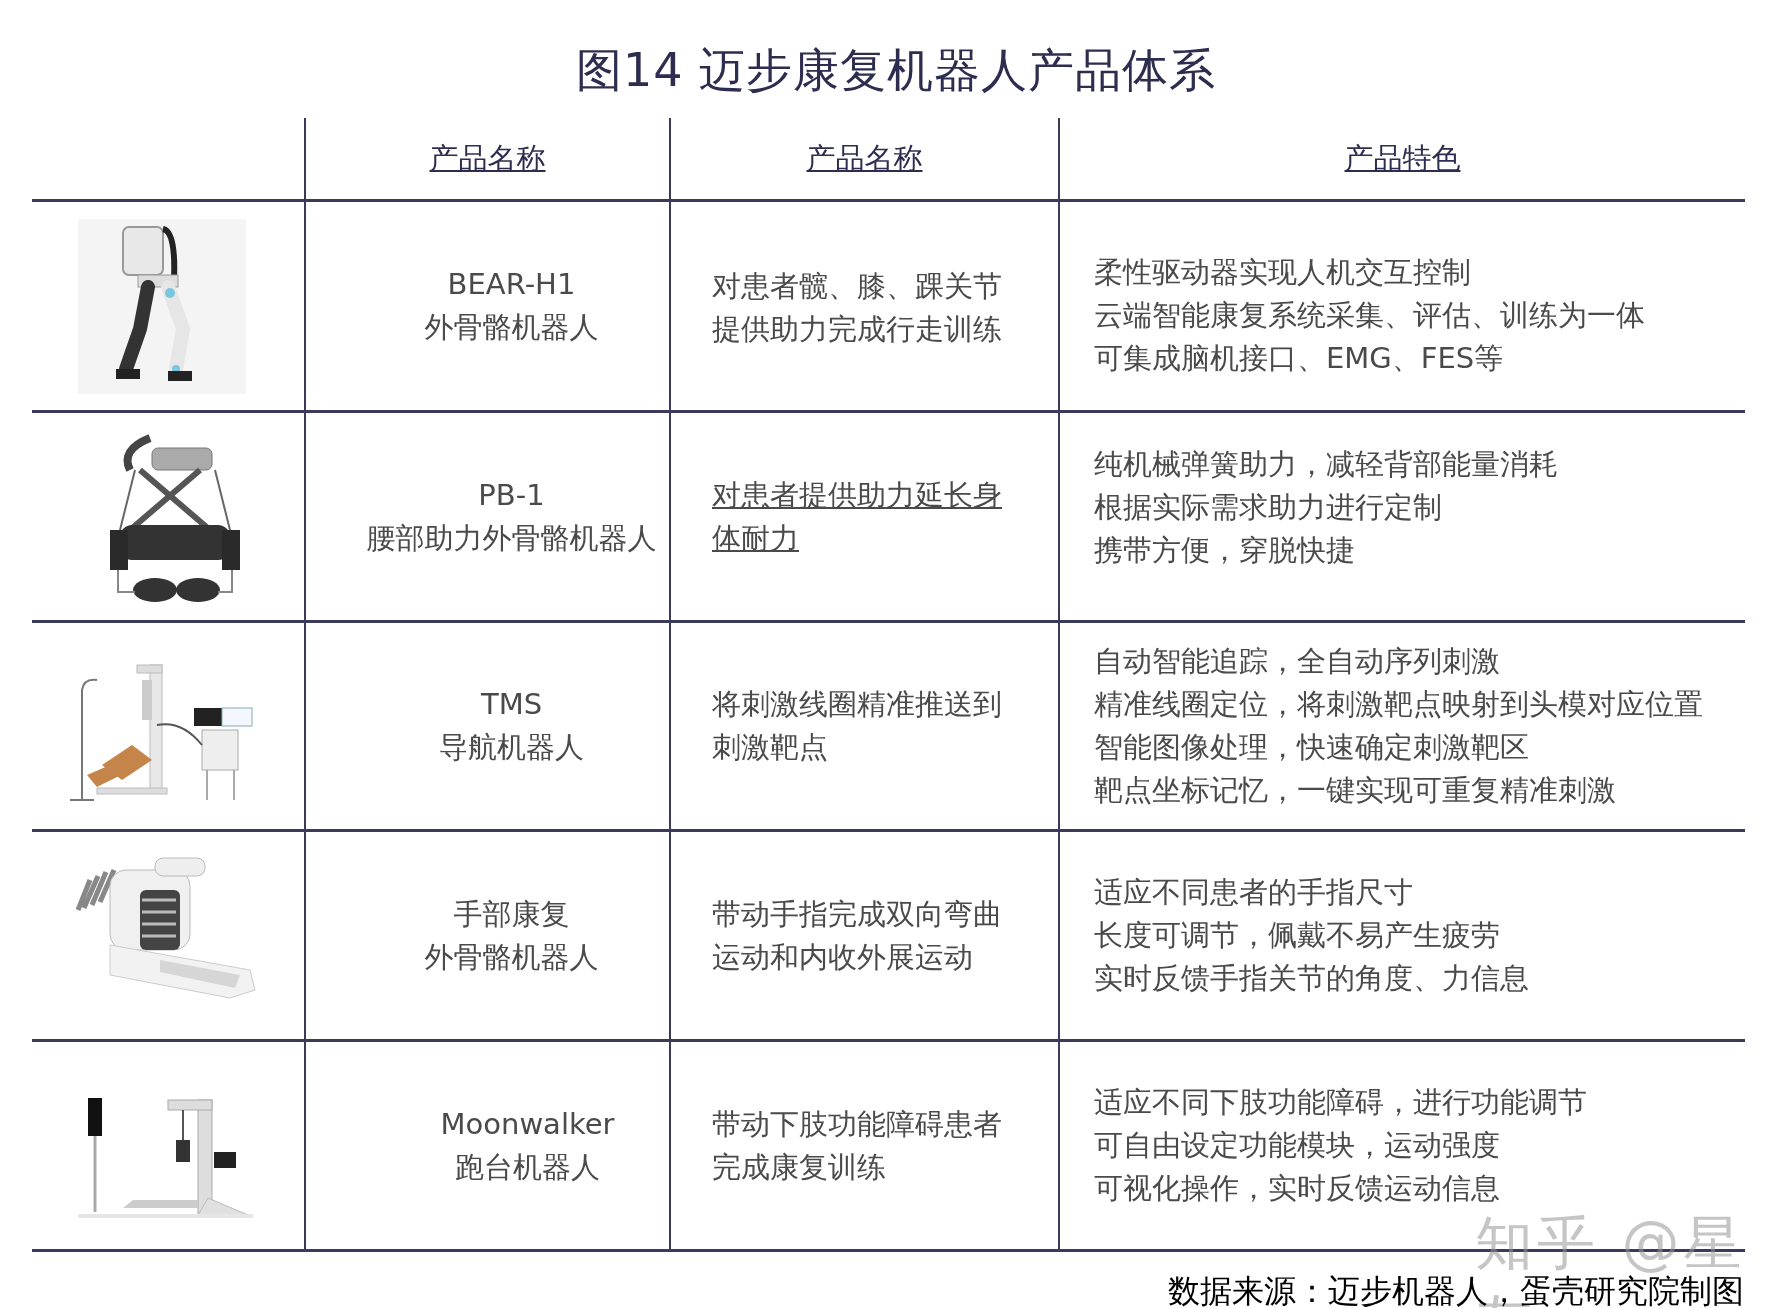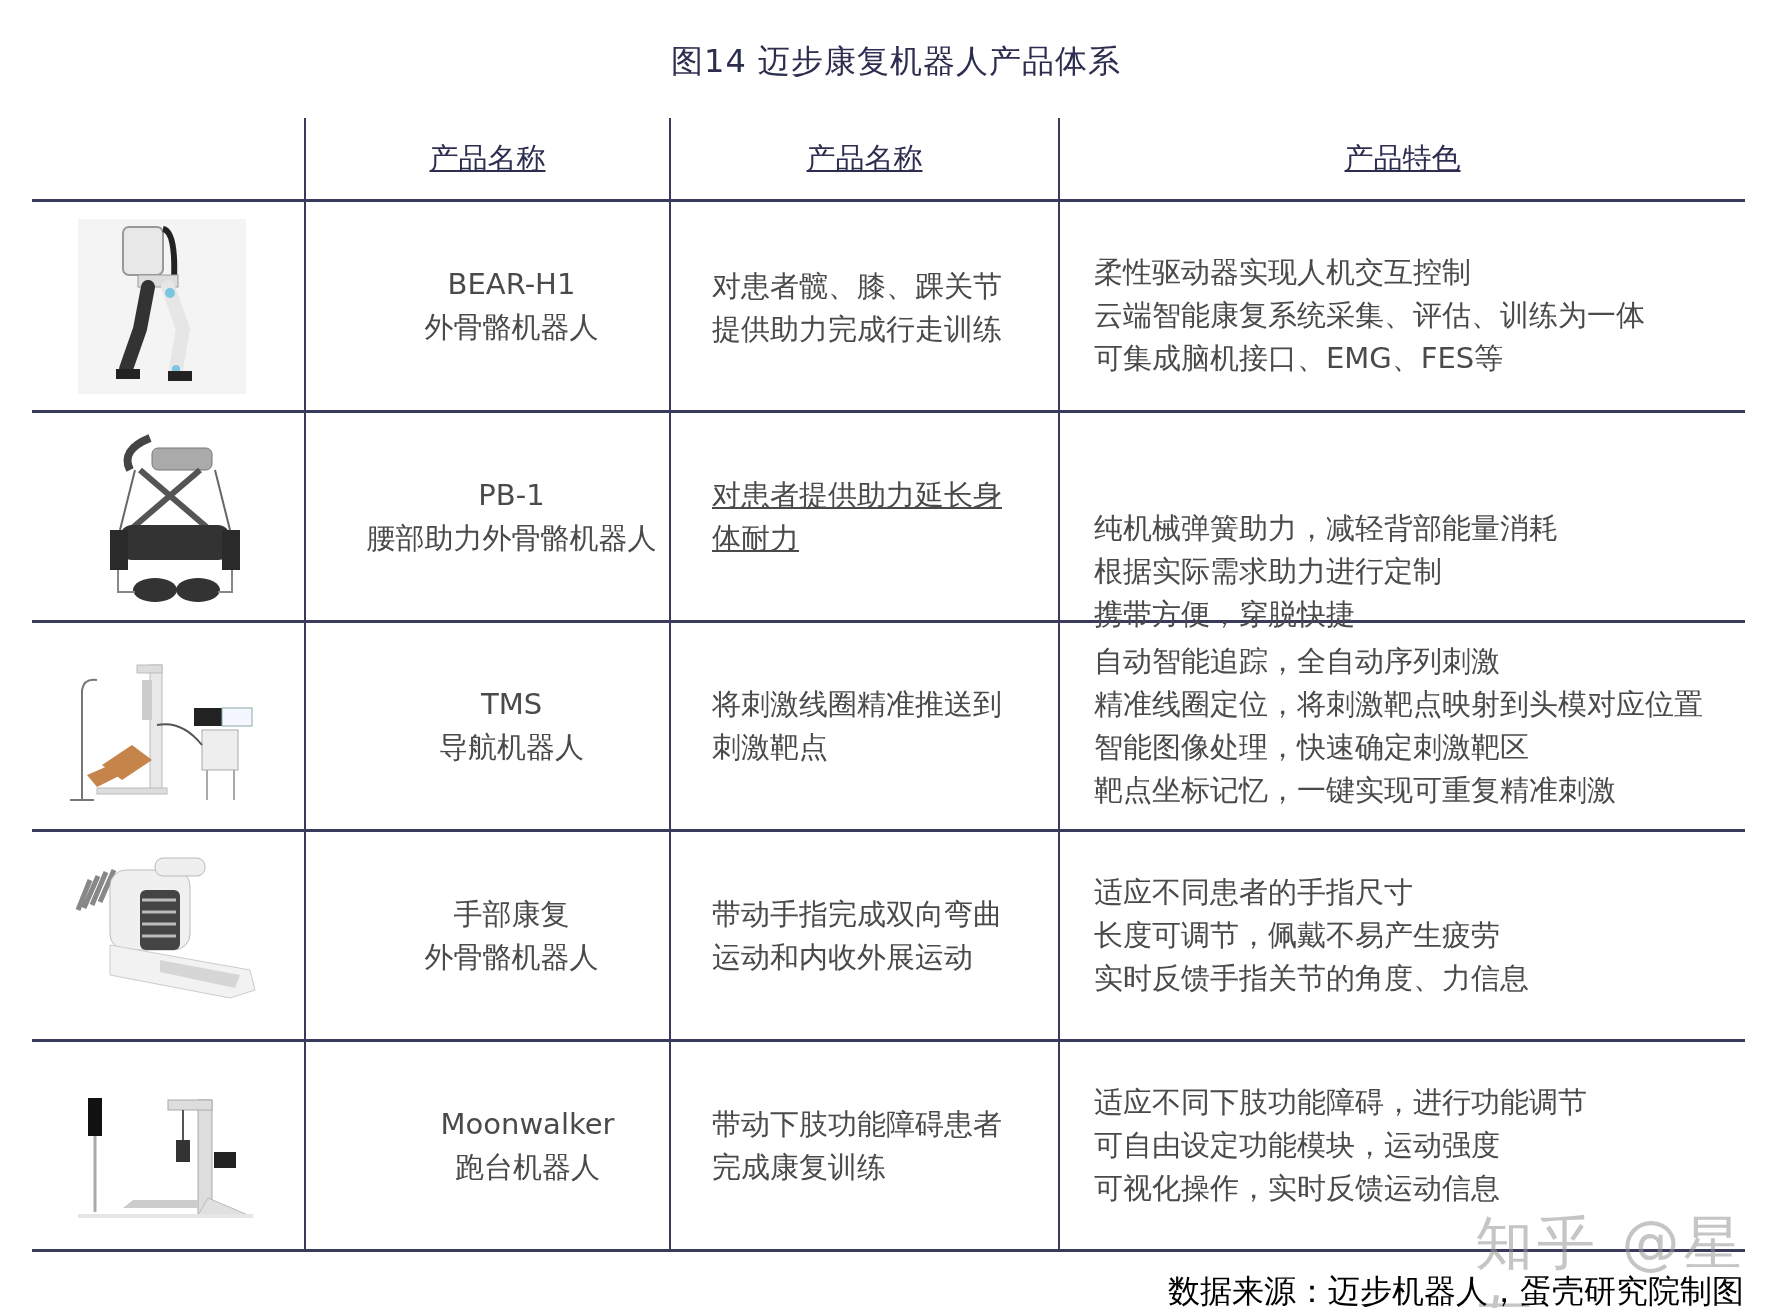--- a/index.html
+++ b/index.html
@@ -1,17 +1,17 @@
 <!DOCTYPE html>
 <html><head>
 <meta charset="utf-8">
 <style>
   html,body{margin:0;padding:0;background:#ffffff;}
   body{width:1792px;height:1308px;position:relative;overflow:hidden;font-family:"DejaVu Sans","Liberation Sans",sans-serif;}
-  .title{position:absolute;left:0;top:40px;width:1792px;text-align:center;font-size:32px;color:#2c2d4f;letter-spacing:1px;}
+  .title{position:absolute;left:0;top:40px;width:1792px;text-align:center;font-size:46px;color:#2c2d4f;letter-spacing:1px;}
   .hline{position:absolute;height:3px;background:#3a3a5c;}
   .vline{position:absolute;width:2px;background:#3a3a5c;}
   .hdr{position:absolute;top:118px;height:82px;display:flex;align-items:center;justify-content:center;font-size:29px;color:#2c2d4f;text-decoration:underline;}
   .cell{position:absolute;display:flex;flex-direction:column;justify-content:center;font-size:29px;color:#4a4a4a;line-height:43px;}
   .cell.center{align-items:center;text-align:left;margin-left:24px;}
   .cell.left{align-items:flex-start;text-align:left;}
   .imgbox{position:absolute;display:flex;align-items:center;justify-content:center;}
   .source{position:absolute;right:48px;top:1270px;font-size:32px;color:#000000;}
   .watermark{position:absolute;left:1475px;top:1205px;font-size:58px;color:rgba(150,150,150,0.55);letter-spacing:4px;}
 </style>
@@ -77,21 +77,21 @@
   </svg>
 </div>
 <div class="cell center" style="left:306px;top:413px;width:363px;height:207px;">
   <span>PB-1</span>
   <span>腰部助力外骨骼机器人</span>
 </div>
 <div class="cell left" style="left:712px;top:413px;width:340px;height:207px;text-decoration:underline;">
   <span>对患者提供助力延长身</span>
   <span>体耐力</span>
 </div>
-<div class="cell left" style="left:1094px;top:429px;width:660px;height:207px;justify-content:flex-end;">
+<div class="cell left" style="left:1094px;top:404px;width:660px;height:207px;">
   <span>纯机械弹簧助力，减轻背部能量消耗</span>
   <span>根据实际需求助力进行定制</span>
   <span>携带方便，穿脱快捷</span>
 </div>
 
 <div class="imgbox" style="left:62px;top:650px;width:210px;height:160px;">
   <svg width="210" height="160" viewBox="0 0 210 160">
     <path d="M20 150 L20 40 Q22 28 35 30" stroke="#777" stroke-width="2" fill="none"></path>
     <path d="M8 150 L32 150" stroke="#777" stroke-width="2"></path>
     <rect x="88" y="15" width="12" height="125" fill="#e8e8e8" stroke="#bbb"></rect>

